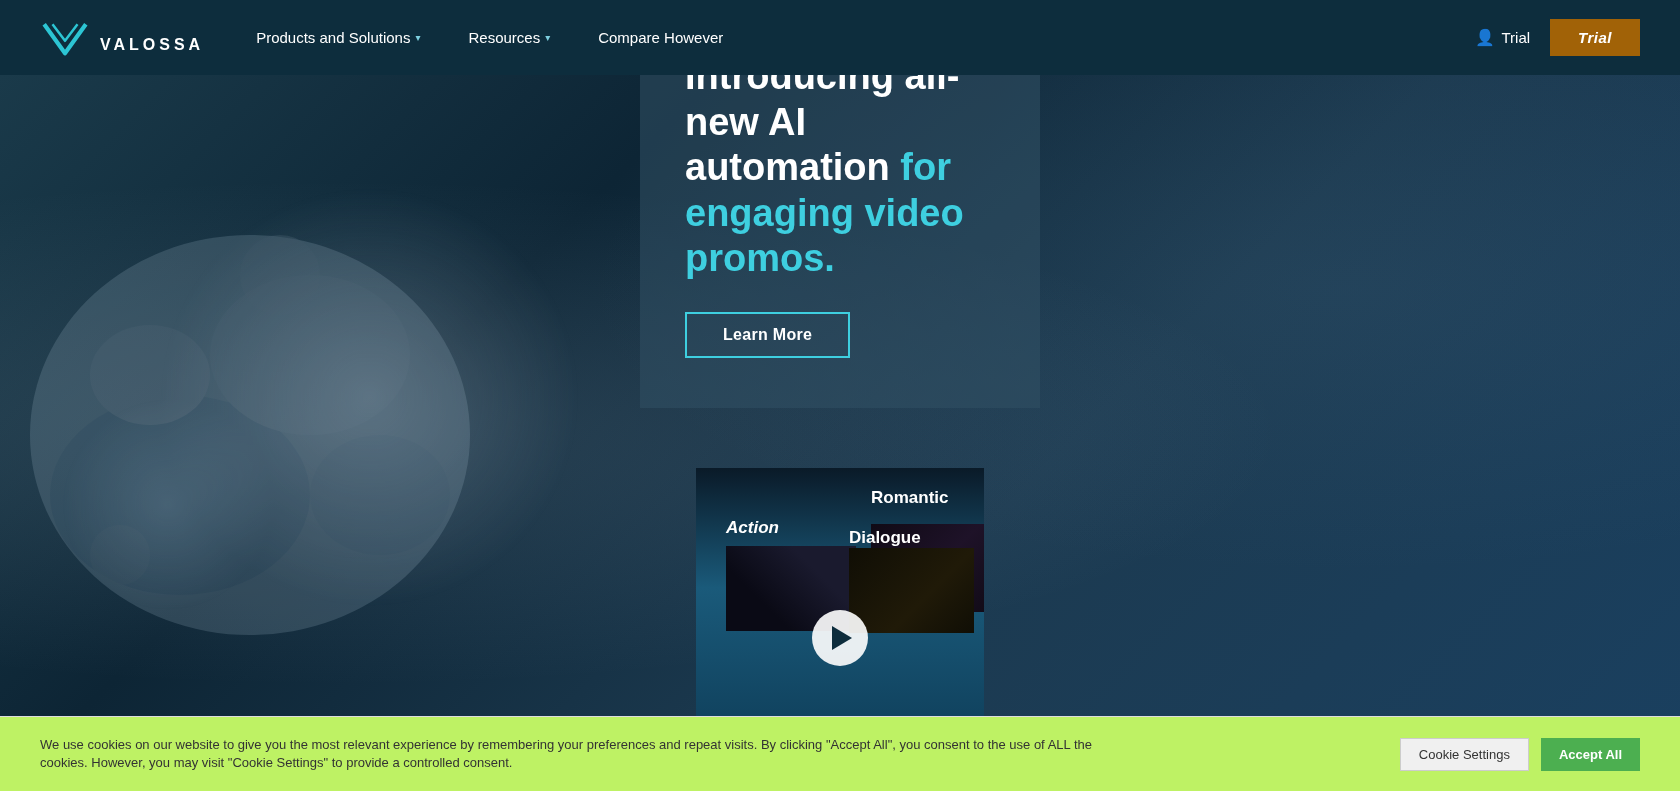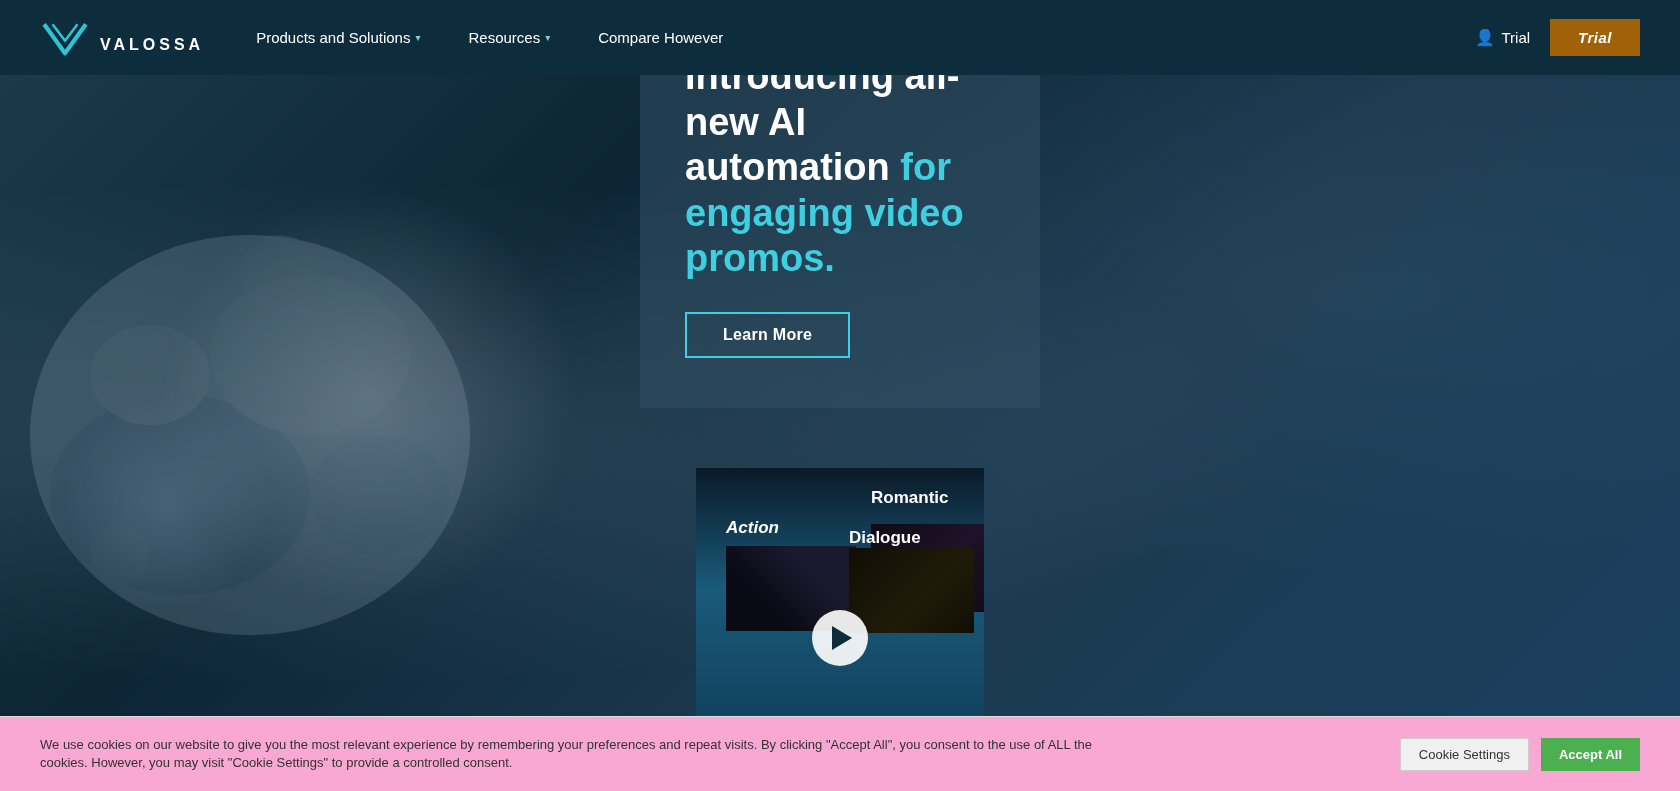--- a/index.html
+++ b/index.html
@@ -318,21 +318,21 @@
       left: 65%;
       top: -3px;
     }
 
     
     .cookie-banner {
       position: absolute;
       bottom: 0;
       left: 0;
       right: 0;
-      background: #f9a8d4;
+      background: #bef264;
       padding: 18px 40px;
       display: flex;
       align-items: center;
       justify-content: space-between;
       z-index: 100;
       border-top: 1px solid #ddd;
       height: 75px;
     }
     .cookie-text {
       font-size: 13px;

